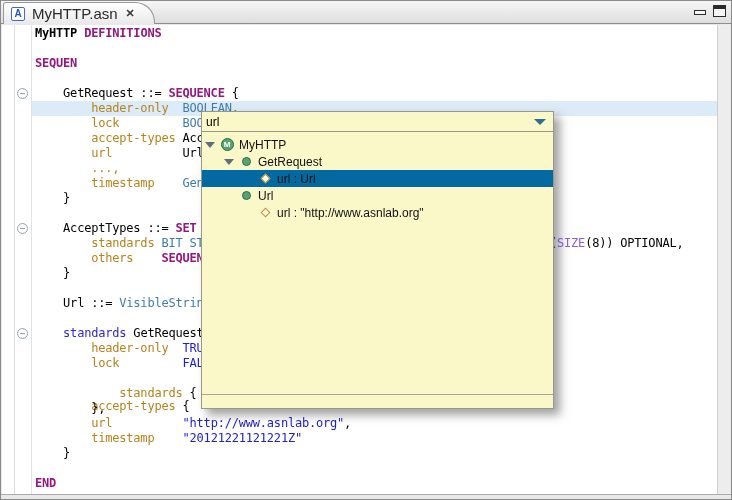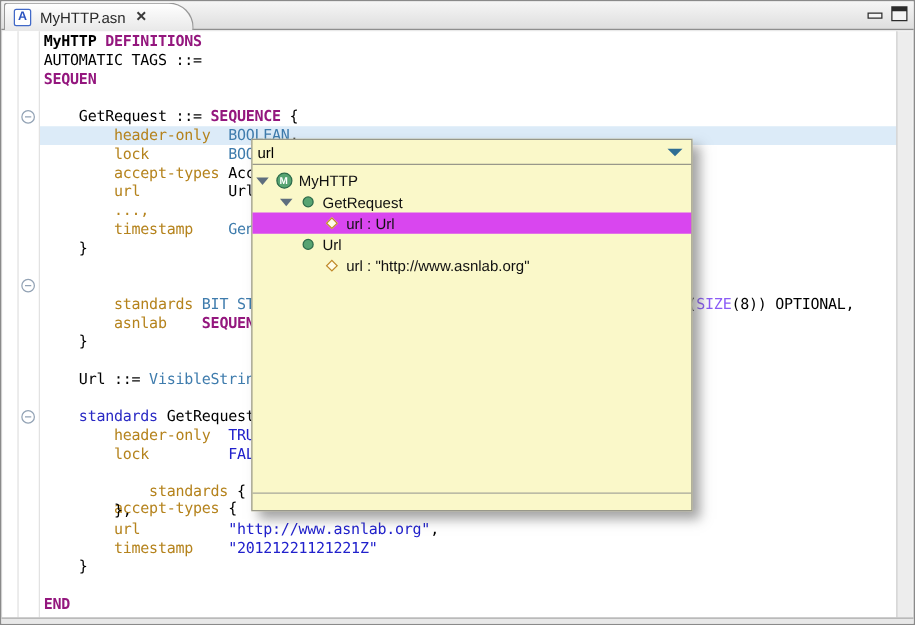--- a/index.html
+++ b/index.html
@@ -19,21 +19,21 @@
     background:linear-gradient(#ffffff,#e9e9e9);
     border:1px solid #979797; border-bottom:none;
     border-radius:3px 20px 0 0;
     display:flex; align-items:center; padding-left:7px;
   }
   .file-icon {
     width:14px; height:14px; background:#fff; border:1px solid #4169c8;
     border-radius:2px; color:#2b53c0; font-size:10px; font-weight:bold;
     display:flex; align-items:center; justify-content:center; margin-right:7px;
   }
-  .tab-title { font-size:12px; color:#2a2a2a; margin-right:8px; }
+  .tab-title { font-size:15px; color:#2a2a2a; margin-right:8px; }
   .tab-close { font-size:11px; font-weight:bold; color:#3a3a3a; cursor:default; }
   .winbtns { position:absolute; right:5px; top:4px; display:flex; gap:7px; align-items:center; }
   .btn-min { width:12px; height:5px; border:1px solid #2b2b2b; background:#f5f5f5; margin-top:2px; }
   .btn-max { width:13px; height:12px; border:1px solid #2b2b2b; border-top:4px solid #2b2b2b; background:#f5f5f5; }
   
   .editor {
     position:absolute; left:1px; right:1px; top:24px; height:469px;
     background:#ffffff; display:flex;
   }
   .annot-ruler { width:13px; background:#fff; border-right:1px solid #dcdcdc; }
@@ -81,21 +81,21 @@
     width:100%; height:100%; border:none; background:transparent; outline:none;
     font-family:"Liberation Sans",sans-serif; font-size:12px; color:#000; padding:2px 20px 2px 4px;
   }
   .dd-arrow {
     position:absolute; right:7px; top:7px; width:0; height:0;
     border-left:6px solid transparent; border-right:6px solid transparent;
     border-top:6px solid #2f6e94;
   }
   .popup-tree { position:absolute; left:0; right:0; top:24px; }
   .tree-row { position:relative; height:17px; display:flex; align-items:center; font-size:12px; color:#111; }
-  .tree-row.selected { background:#d946ef; }
+  .tree-row.selected { background:#0369a1; }
   .tw { display:inline-block; flex:none; }
   .arrow { width:0; height:0; border-left:5px solid transparent; border-right:5px solid transparent;
            border-top:6px solid #5e6e7e; margin:0 4px 0 0; }
   .arrow.hidden { border:none; width:10px; height:1px; margin-right:4px; }
   .ic { width:16px; height:13px; display:flex; align-items:center; justify-content:center; margin-right:4px; }
   .ic-module { width:13px; height:13px; border-radius:50%; background:#57a472; border:1px solid #2d6b4b;
                color:#fff; font-size:8px; font-weight:bold; display:flex; align-items:center; justify-content:center; }
   .ic-type   { width:9px; height:9px; border-radius:50%; background:#57a472; border:1px solid #2d6b4b; }
   .ic-value  { width:9px; height:9px; background:#5b8dc0; border:1px solid #2f5e8e; }
   .ic-field  { width:7px; height:7px; background:#fffde8; border:1px solid #c08a28; transform:rotate(45deg); }
@@ -121,33 +121,33 @@
   <div class="editor">
     <div class="annot-ruler"></div>
     <div class="fold-ruler" id="fold-ruler">
         <div class="fold-marker" style="top: 63px;"></div>
         <div class="fold-marker" style="top: 198px;"></div>
         <div class="fold-marker" style="top: 303px;"></div>
       </div>
     <div class="text-area" id="text-area">
       <div class="current-line" id="current-line" style="top: 76px;"></div>
     <div class="code-line" style="top: 1px; left: 3px;"><span class="mod">MyHTTP</span><span class="plain"> </span><span class="kw">DEFINITIONS</span></div>
-        <div class="code-line" style="top: 16px; left: 3px;"><span class="plain">AUTOMATIC TAGS ::=</span></div>
         <div class="code-line" style="top: 31px; left: 3px;"><span class="kw">SEQUEN</span></div>
         <div class="code-line" style="top: 76px; left: 3px;"><span class="field">        header-only</span><span class="plain">  </span><span class="type">BOOLEAN</span><span class="plain">,</span></div>
         <div class="code-line" style="top: 61px; left: 3px;"><span class="plain">    GetRequest ::= </span><span class="kw">SEQUENCE</span><span class="plain"> {</span></div>
         <div class="code-line" style="top: 91px; left: 3px;"><span class="field">        lock</span><span class="plain">         </span><span class="type">BOO</span></div>
         <div class="code-line" style="top: 106px; left: 3px;"><span class="field">        accept-types</span><span class="plain"> Acc</span></div>
         <div class="code-line" style="top: 121px; left: 3px;"><span class="field">        url</span><span class="plain">          Url</span></div>
         <div class="code-line" style="top: 136px; left: 3px;"><span class="field">        ...,</span></div>
         <div class="code-line" style="top: 151px; left: 3px;"><span class="field">        timestamp</span><span class="plain">    </span><span class="type">Gen</span></div>
         <div class="code-line" style="top: 166px; left: 3px;"><span class="plain">    }</span></div>
+        <div class="code-line" style="top: 196px; left: 3px;"><span class="plain">    AcceptTypes ::= </span><span class="kw">SET</span></div>
         <div class="code-line" style="top: 211px; left: 3px;"><span class="field">        standards</span><span class="plain"> </span><span class="type">BIT ST</span></div>
         <div class="code-line" style="top: 211px; left: 518px;"><span class="plain">(</span><span class="size">SIZE</span><span class="plain">(8)) OPTIONAL,</span></div>
-        <div class="code-line" style="top: 226px; left: 3px;"><span class="field">        asnlab</span><span class="plain">    </span><span class="kw">SEQUEN</span></div>
+        <div class="code-line" style="top: 226px; left: 3px;"><span class="field">        others</span><span class="plain">    </span><span class="kw">SEQUEN</span></div>
         <div class="code-line" style="top: 241px; left: 3px;"><span class="plain">    }</span></div>
         <div class="code-line" style="top: 271px; left: 3px;"><span class="plain">    Url ::= </span><span class="type">VisibleStrin</span></div>
         <div class="code-line" style="top: 301px; left: 3px;"><span class="valref">    standards</span><span class="plain"> GetRequest</span></div>
         <div class="code-line" style="top: 316px; left: 3px;"><span class="field">        header-only</span><span class="plain">  </span><span class="lit">TRU</span></div>
         <div class="code-line" style="top: 331px; left: 3px;"><span class="field">        lock</span><span class="plain">         </span><span class="lit">FAL</span></div>
         <div class="code-line" style="top: 346px; left: 3px; margin-top: 28px;"><span class="field">        accept-types</span><span class="plain"> {</span></div>
         <div class="code-line" style="top: 361px; left: 3px;"><span class="field">            standards</span><span class="plain"> {</span></div>
         <div class="code-line" style="top: 376px; left: 3px;"><span class="plain">        },</span></div>
         <div class="code-line" style="top: 391px; left: 3px;"><span class="field">        url</span><span class="plain">          </span><span class="lit">"http://www.asnlab.org"</span><span class="plain">,</span></div>
         <div class="code-line" style="top: 406px; left: 3px;"><span class="field">        timestamp</span><span class="plain">    </span><span class="lit">"20121221121221Z"</span></div>

